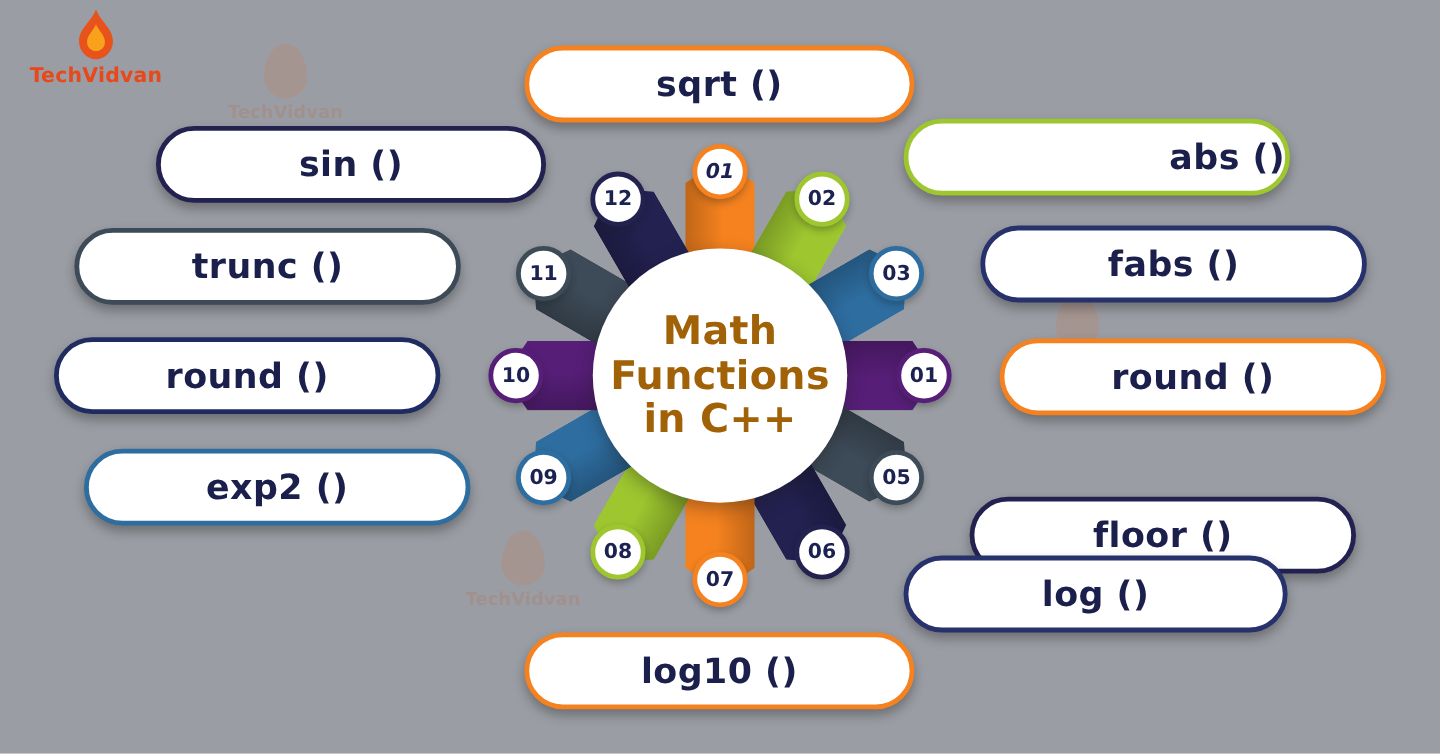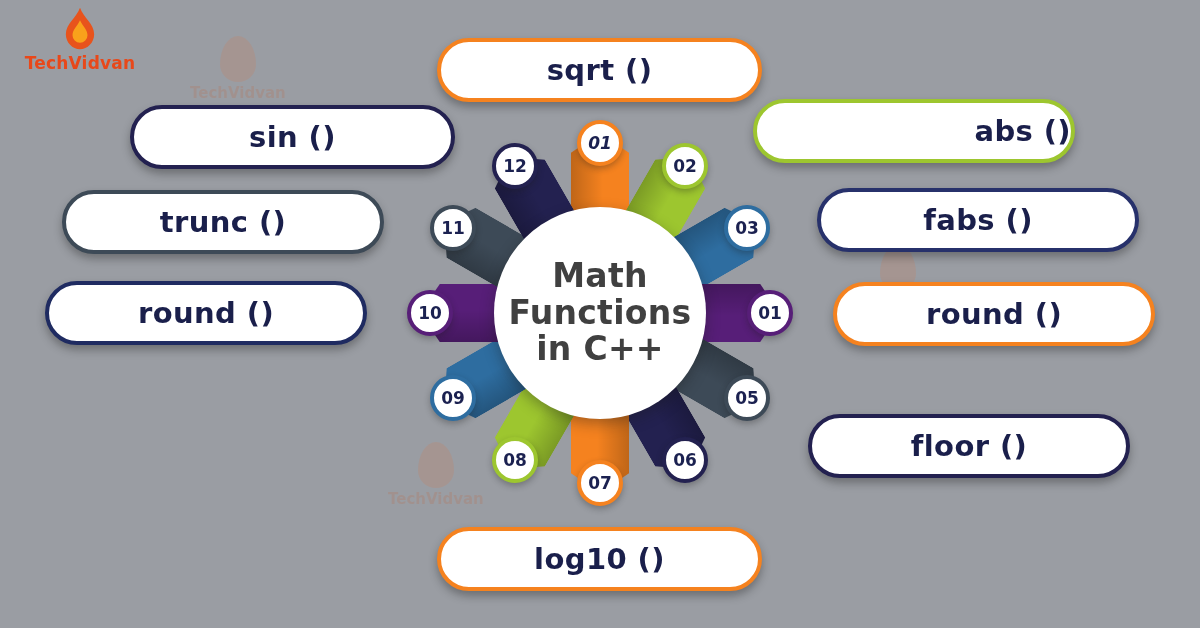--- a/index.html
+++ b/index.html
@@ -96,21 +96,21 @@
   <div class="spoke s4" style="background-color: rgb(87, 30, 120);"></div>
   <div class="spoke s5" style="background-color: rgb(61, 74, 87);"></div>
   <div class="spoke s6" style="background-color: rgb(35, 33, 80);"></div>
   <div class="spoke s7" style="background-color: rgb(245, 130, 31);"></div>
   <div class="spoke s8" style="background-color: rgb(157, 198, 47);"></div>
   <div class="spoke s9" style="background-color: rgb(46, 109, 160);"></div>
   <div class="spoke s10" style="background-color: rgb(87, 30, 120);"></div>
   <div class="spoke s11" style="background-color: rgb(61, 74, 87);"></div>
   <div class="spoke s12" style="background-color: rgb(35, 33, 80);"></div>
 
-  <div class="center-circle" style="color: #404040;">
+  <div class="center-circle" style="color: #a16207;">
     <div class="center-line">Math</div>
     <div class="center-line">Functions</div>
     <div class="center-line">in C++</div>
   </div>
 
   <div class="num n1" style="border-color: rgb(245, 130, 31); font-style: italic;">
       <span>01</span>
     </div>
   <div class="num n2" style="border-color: rgb(157, 198, 47);">
       <span>02</span>
@@ -160,20 +160,26 @@
     </div>
   <div class="pill p4" style="border-color: rgb(39, 49, 107);">
       <span class="pill-label">fabs ()</span>
     </div>
   <div class="pill p5" style="border-color: rgb(31, 43, 97);">
       <span class="pill-label">round ()</span>
     </div>
   <div class="pill p6" style="border-color: rgb(245, 130, 31);">
       <span class="pill-label">round ()</span>
     </div>
+  <div class="pill p7" style="border-color: rgb(46, 109, 160);">
+      <span class="pill-label">exp2 ()</span>
+    </div>
   <div class="pill p8" style="border-color: rgb(35, 33, 80); margin-top: 40px;">
       <span class="pill-label">floor ()</span>
+    </div>
+  <div class="pill p10" style="border-color: rgb(39, 49, 107);">
+      <span class="pill-label">log ()</span>
     </div>
   <div class="pill p11" style="border-color: rgb(245, 130, 31);">
       <span class="pill-label">log10 ()</span>
     </div>
 
 </div>
 
 </body></html>

